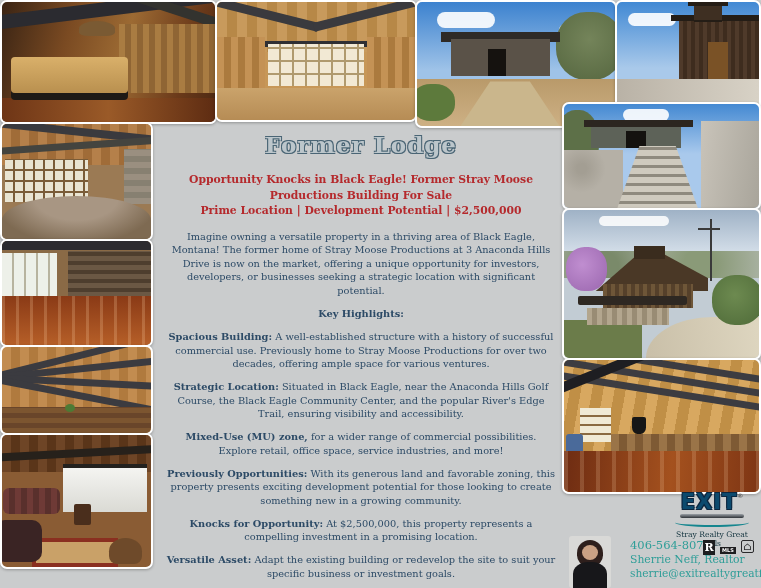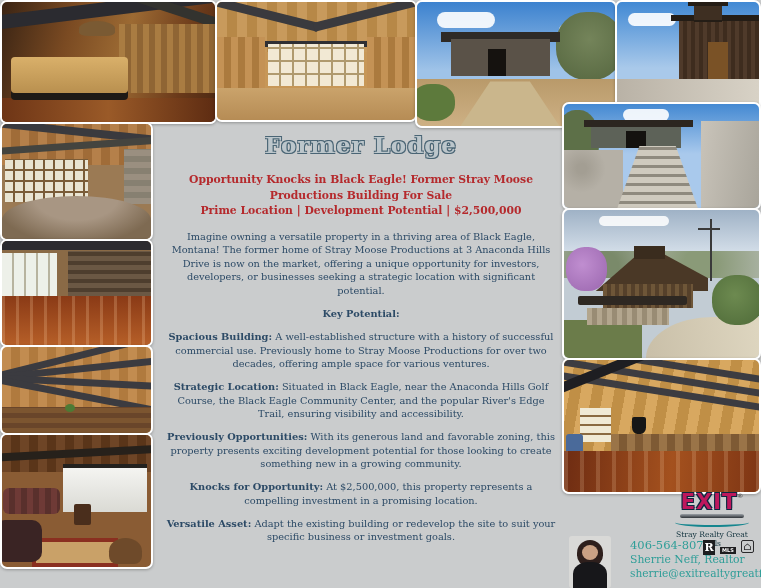--- a/index.html
+++ b/index.html
@@ -134,21 +134,21 @@
     text-shadow:-1px -1px 0 #4a6575,1px -1px 0 #4a6575,-1px 1px 0 #4a6575,1px 1px 0 #4a6575;
     margin:0 0 14px 0;}
   .flyer-head{font-size:10.8px;font-weight:700;color:#b5292c;line-height:1.45;margin:0 0 11px 0;}
   .flyer-text p{font-size:9.8px;line-height:1.38;margin:0 0 9.5px 0;}
   .flyer-text p strong{font-weight:700;}
   .section-label{font-weight:700;}
 
   
   .exit-logo{position:absolute;left:668px;top:492px;width:88px;text-align:center;}
   .exit-word{font-size:21px;font-weight:700;letter-spacing:1px;font-family:"DejaVu Sans",sans-serif;
-    color:#be185d;text-shadow:-1px -1px 0 #0d2740,1px -1px 0 #0d2740,-1px 1px 0 #0d2740,1px 1px 0 #0d2740;line-height:1;}
+    color:#0c4a6e;text-shadow:-1px -1px 0 #0d2740,1px -1px 0 #0d2740,-1px 1px 0 #0d2740,1px 1px 0 #0d2740;line-height:1;}
   .exit-reg{font-size:6px;vertical-align:top;color:#333;}
   .exit-bar{width:64px;height:4px;margin:1px auto 0;background:linear-gradient(#9aa0a6,#2e3338);border-radius:2px;}
   .exit-swoosh{width:74px;height:7px;margin:0 auto;border-bottom:2px solid #15868f;border-radius:50%;}
   .exit-caption{font-size:7.6px;color:#12333e;margin-top:3px;}
 
   .agent-photo{position:absolute;left:569px;top:536px;width:42px;height:52px;background:#d9d9d7;border-radius:3px;overflow:hidden;}
   .agent-hair{position:absolute;left:8px;top:4px;width:26px;height:26px;background:#2e1f1c;border-radius:50% 50% 40% 40%;}
   .agent-face{position:absolute;left:13px;top:9px;width:16px;height:15px;background:#caa184;border-radius:50%;}
   .agent-body{position:absolute;left:4px;top:26px;width:34px;height:26px;background:#17171a;border-radius:45% 45% 0 0;}
 
@@ -288,26 +288,27 @@
   <div class="flyer-text">
     <div class="flyer-title">Former Lodge</div>
 
     <div class="flyer-head">
       <span>Opportunity Knocks in Black Eagle! Former Stray Moose Productions Building For Sale</span><br>
       <span>Prime Location | Development Potential | $2,500,000</span>
     </div>
 
     <p>Imagine owning a versatile property in a thriving area of Black Eagle, Montana! The former home of Stray Moose Productions at 3 Anaconda Hills Drive is now on the market, offering a unique opportunity for investors, developers, or businesses seeking a strategic location with significant potential.</p>
 
-    <p><strong class="section-label">Key Potential:</strong></p>
+    <p><strong class="section-label">Key Highlights:</strong></p>
 
     <p><strong>Spacious Building:</strong><span> A well-established structure with a history of successful commercial use. Previously home to Stray Moose Productions for over two decades, offering ample space for various ventures.</span></p>
 
     <p><strong>Strategic Location:</strong><span> Situated in Black Eagle, near the Anaconda Hills Golf Course, the Black Eagle Community Center, and the popular River's Edge Trail, ensuring visibility and accessibility.</span></p>
 
+    <p><strong>Mixed-Use (MU) zone,</strong><span> for a wider range of commercial possibilities. Explore retail, office space, service industries, and more!</span></p>
 
     <p><strong>Previously Opportunities:</strong><span> With its generous land and favorable zoning, this property presents exciting development potential for those looking to create something new in a growing community.</span></p>
 
 
     <p><strong>Knocks for Opportunity:</strong><span> At $2,500,000, this property represents a compelling investment in a promising location.</span></p>
 
     <p><strong>Versatile Asset:</strong><span> Adapt the existing building or redevelop the site to suit your specific business or investment goals.</span></p>
 
   </div>
 

